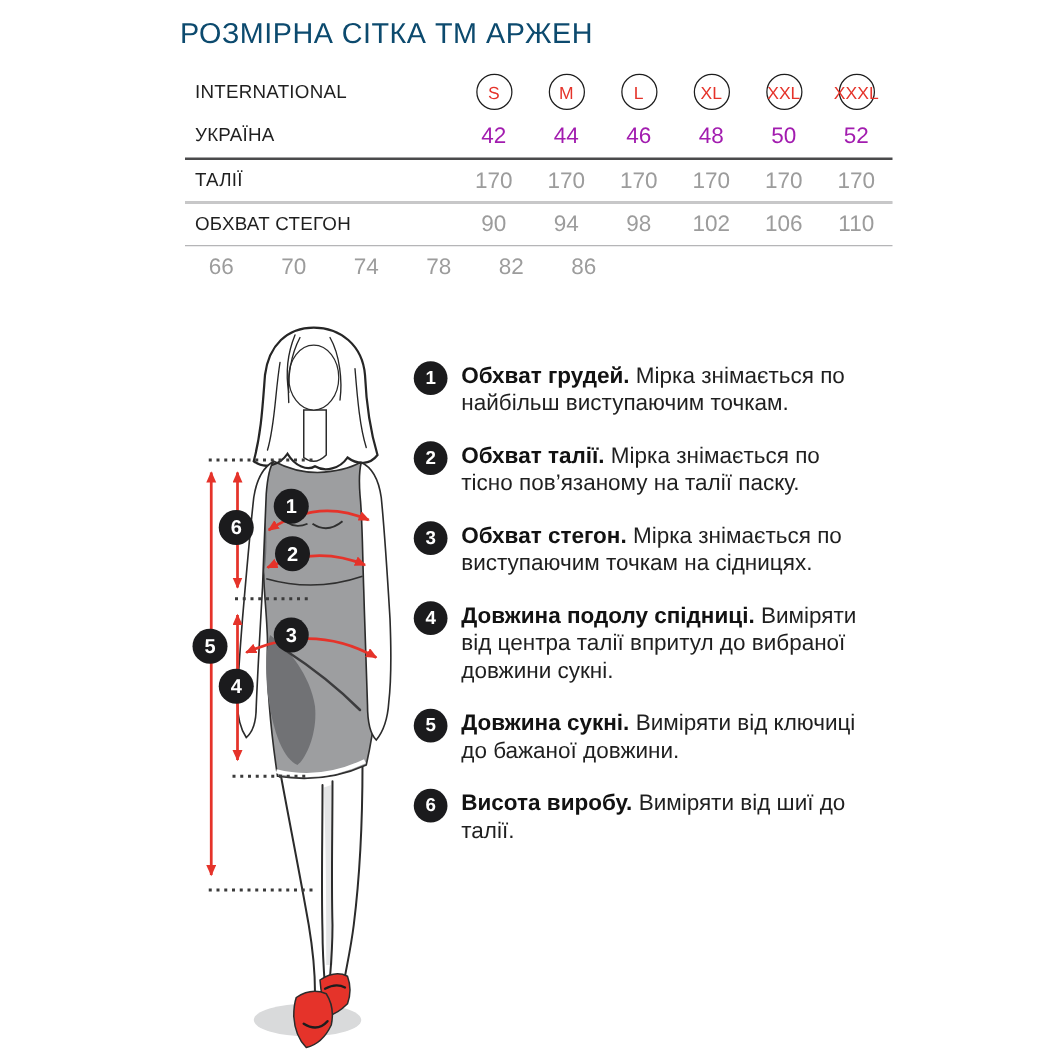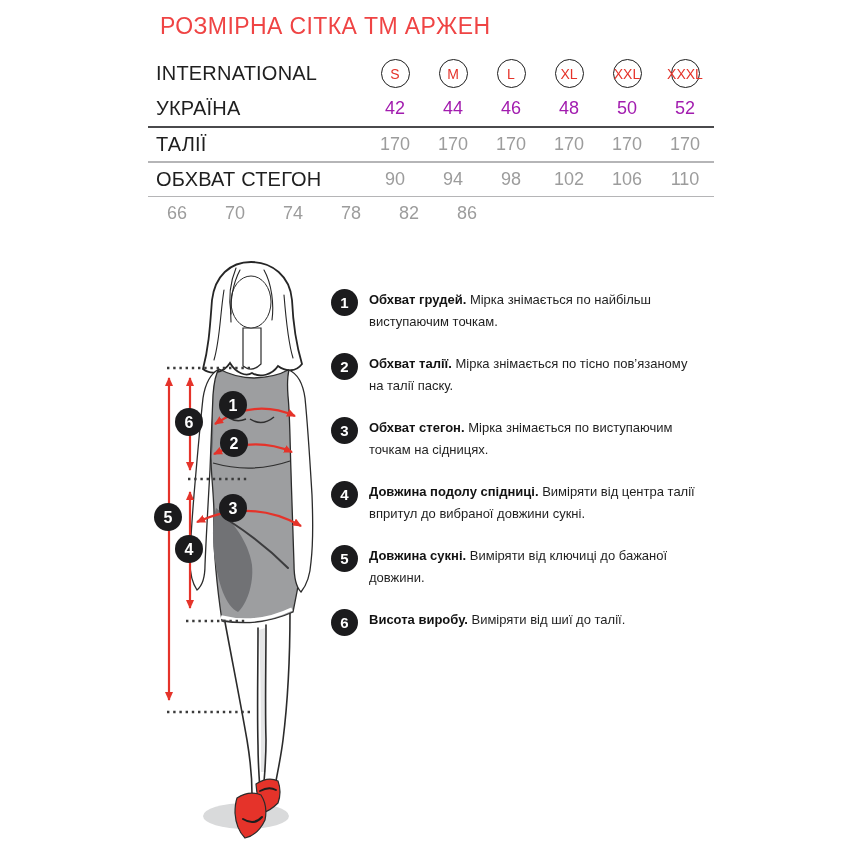--- a/index.html
+++ b/index.html
@@ -2,47 +2,47 @@
 <html><head>
 <meta charset="utf-8">
 <style>
   html,body { margin:0; padding:0; background:#fff; }
   .page {
     position:relative; width:850px; height:850px; background:#ffffff;
     font-family:"Liberation Sans", sans-serif; color:#1f1f1f; overflow:hidden;
   }
   
   .page-title {
-    position:absolute; left:160px; top:13px; margin:0;
-    font-size:23px; font-weight:normal; letter-spacing:.4px; color:#ef4444;
+    position:absolute; left:144px; top:13px; margin:0;
+    font-size:23px; font-weight:normal; letter-spacing:.4px; color:#0c4a6e;
   }
   
   .size-table { position:absolute; left:148px; top:56px; width:566px; }
   .trow { display:flex; align-items:center; height:33px; }
   .trow.hdr { height:35px; }
-  .tlabel { flex:1; font-size:20px; color:#1f1f1f; letter-spacing:.2px; padding-left:8px; white-space:nowrap; }
+  .tlabel { flex:1; font-size:15px; color:#1f1f1f; letter-spacing:.2px; padding-left:8px; white-space:nowrap; }
   .tvals { display:flex; width:348px; flex:0 0 348px; }
   .tcell { width:58px; flex:0 0 58px; text-align:center; font-size:18px; display:flex; align-items:center; justify-content:center; }
   .tcell.val { color:#9c9c9c; }
   .tcell.ua { color:#a21caf; }
   .size-circle {
     display:inline-flex; width:27px; height:27px; border:1.7px solid #1d1d1d; border-radius:50%;
     align-items:center; justify-content:center; color:#e5332a; font-size:14px; white-space:nowrap;
     overflow:visible; line-height:1;
   }
   .rule { border:0; border-top:1.5px solid #b5b5b7; height:0; }
   .rule.strong { border-top:2px solid #4a4a4c; }
   
   .instructions { position:absolute; left:331px; top:289px; width:366px; }
   .instr-item { display:flex; gap:11px; margin:0 0 20px 0; }
   .num-badge {
     flex:0 0 27px; width:27px; height:27px; border-radius:50%; background:#1b1b1d; color:#ffffff;
     display:flex; align-items:center; justify-content:center; font-size:15px; font-weight:bold;
   }
-  .instr-text { margin:0; font-size:13px; line-height:22px; color:#1f1f1f; width:326px; }
+  .instr-text { margin:0; font-size:18px; line-height:22px; color:#1f1f1f; width:326px; }
   .instr-text b { color:#121212; }
   
   .figure-svg { position:absolute; left:140px; top:258px; width:200px; height:592px; }
   .figure-svg text { font-family:"Liberation Sans", sans-serif; font-weight:bold; fill:#ffffff; font-size:16px; }
 </style>
 </head>
 <body>
 
 <div class="page">
 

